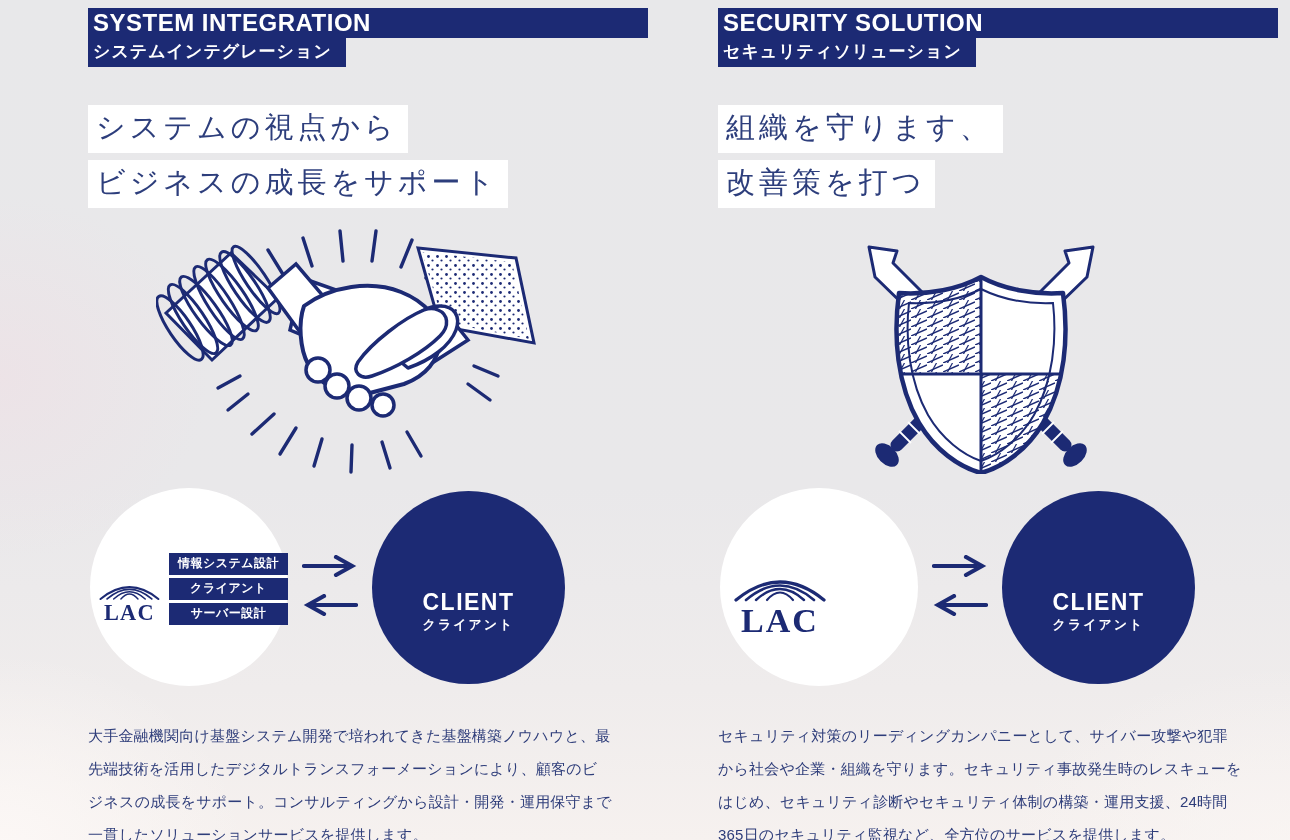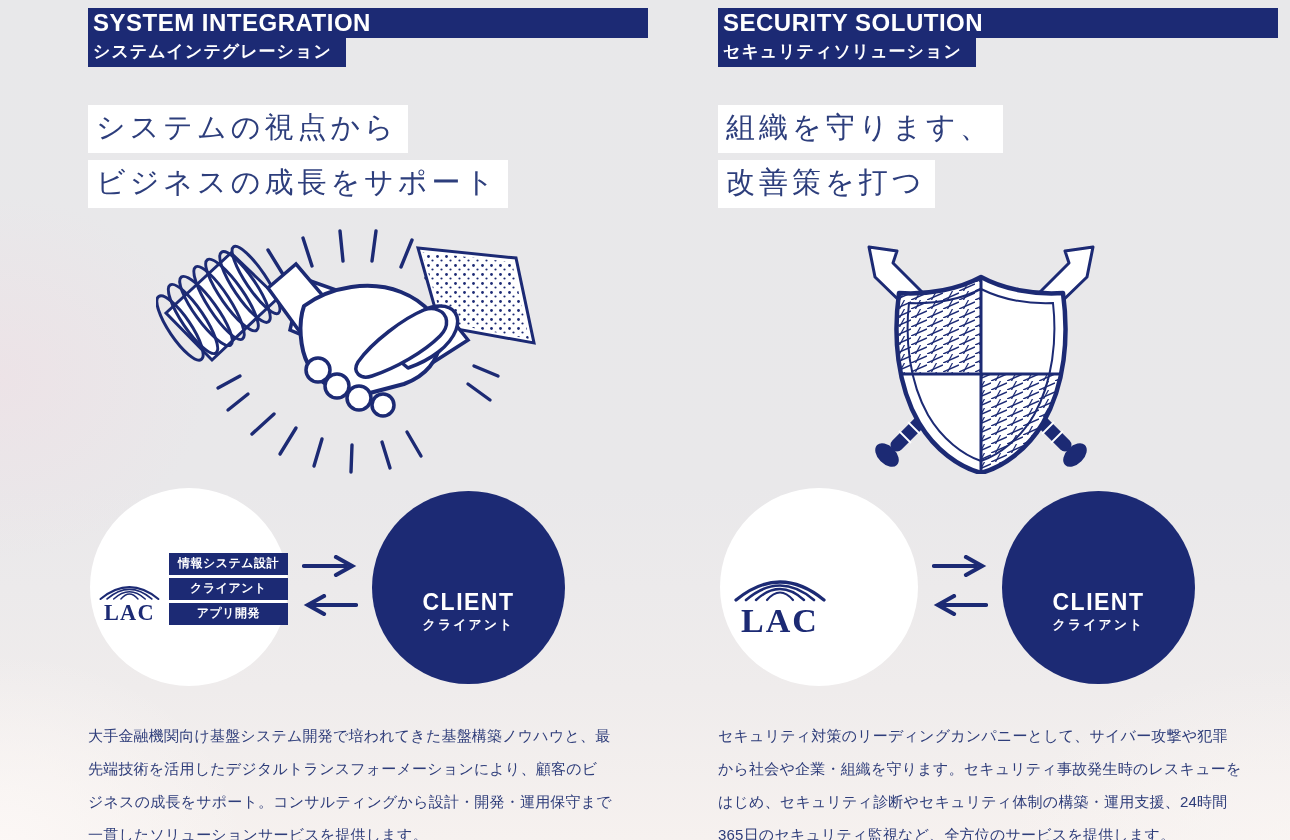--- a/index.html
+++ b/index.html
@@ -161,21 +161,21 @@
             <path d="M16,42 Q60,6 104,42" stroke-width="3.2"></path>
             <path d="M26,42 Q60,13 94,42" stroke-width="2.6"></path>
             <path d="M36,42 Q60,20 84,42" stroke-width="2.4"></path>
             <path d="M47,42 Q60,27 73,42" stroke-width="2.2"></path>
           </g>
           <text x="60" y="74" text-anchor="middle" fill="#1c2a74" font-family="Liberation Serif, DejaVu Serif, serif" font-size="34" font-weight="bold" letter-spacing="2">LAC</text>
         </svg>
         <div class="services">
           <div class="service-bar">情報システム設計</div>
           <div class="service-bar">クライアント</div>
-          <div class="service-bar">アプリ開発</div>
+          <div class="service-bar">サーバー設計</div>
         </div>
       </div>
       <div class="arrows">
         <svg width="56" height="22" viewBox="0 0 56 22">
           <g stroke="#1c2a74" stroke-width="4.2" fill="none" stroke-linecap="round">
             <path d="M2,11 L44,11"></path>
               <path d="M34,2 L50,11 L34,20"></path>
           </g>
         </svg>
         <svg width="56" height="22" viewBox="0 0 56 22">

